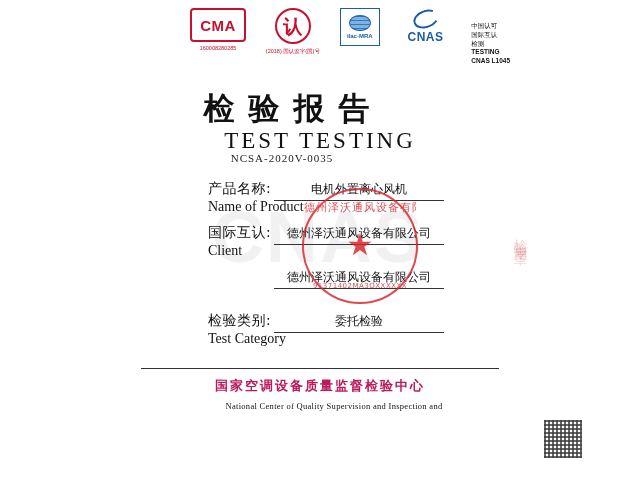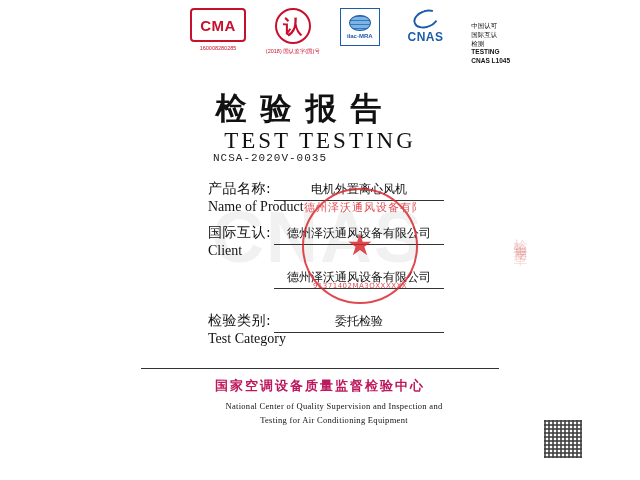--- a/index.html
+++ b/index.html
@@ -169,40 +169,39 @@
     top: 88px;
     left: 0;
     width: 573px;
     text-align: center;
     font-family: "DejaVu Sans", sans-serif;
     font-size: 31px;
     font-weight: bold;
     letter-spacing: 14px;
     text-indent: 14px;
     color: #111111;
-    padding-left: 12px;
   }
   .title-en {
     position: absolute;
     top: 128px;
     left: 0;
     width: 640px;
     text-align: center;
     font-family: "Liberation Serif", serif;
     font-size: 23px;
     letter-spacing: 3px;
     color: #111111;
   }
   .report-no {
     position: absolute;
     top: 152px;
-    left: 0;
+    left: 12px;
     width: 540px;
     text-align: center;
-    font-family: Liberation Mono, monospace;
+    font-family: Liberation Serif, serif;
     font-size: 11px;
     letter-spacing: 1px;
     color: #222222;
   }
 
   
   .fields {
     position: absolute;
     top: 180px;
     left: 208px;
@@ -449,18 +448,17 @@
   <div class="seal">
     <div class="seal-text-top">德州泽沃通风设备有限公司</div>
     <div class="seal-star">★</div>
     <div class="seal-text-bottom">91371402MA3QXXXXXX</div>
   </div>
 
   <div class="footer">
     <div class="footer-rule"></div>
     <div class="footer-cn">国家空调设备质量监督检验中心</div>
     <div class="footer-en1">National Center of Quality Supervision and Inspection and</div>
-    <div class="footer-en2">Testing for Air Conditioning Equipment</div>
   </div>
 
   <div class="qr"></div>
 
 </div>
 
 </body></html>

